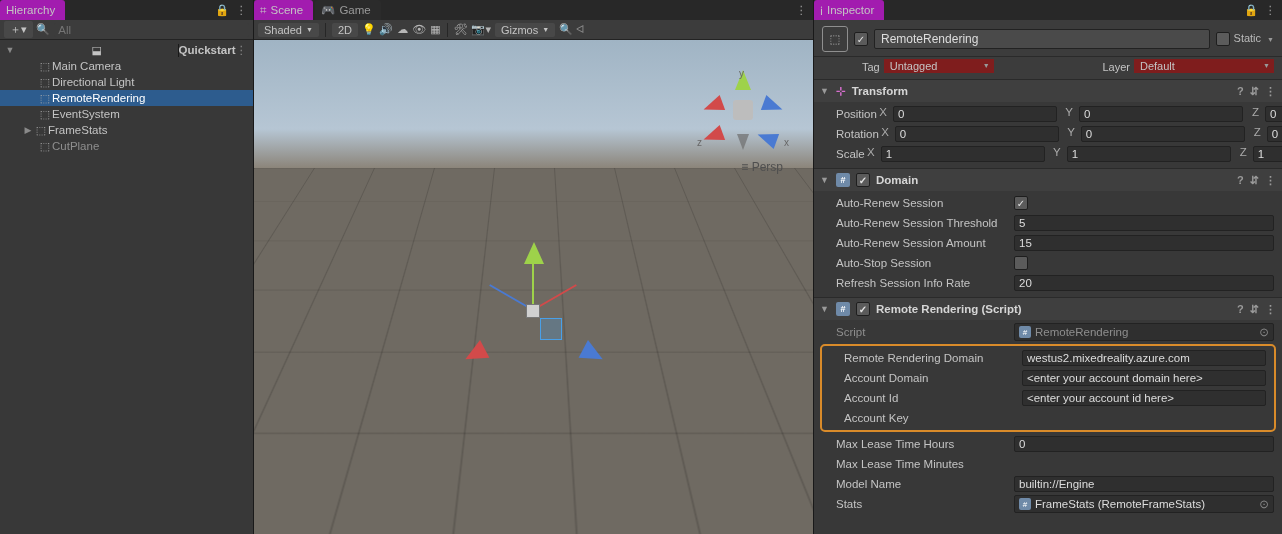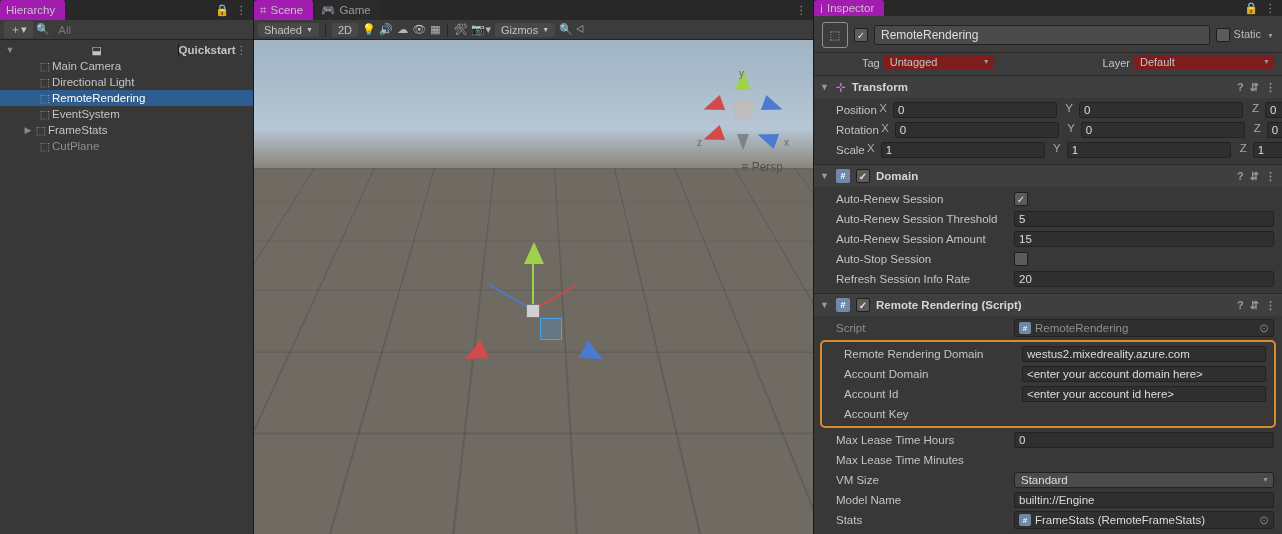--- a/index.html
+++ b/index.html
@@ -425,24 +425,20 @@
       </div>
 
       <div class="prop-row">
           <span class="prop-label wide">Max Lease Time Hours</span>
         <input class="numbox" value="0" style="">
         </div>
       <div class="prop-row">
           <span class="prop-label wide">Max Lease Time Minutes</span>
         </div>
       <div class="prop-row">
-          <span class="prop-label wide">VM Size</span>
-        <div class="dd2">Standard</div>
-        </div>
-      <div class="prop-row">
           <span class="prop-label wide">Model Name</span>
         <input class="txtbox" value="builtin://Engine" style="">
         </div>
       <div class="prop-row">
           <span class="prop-label wide">Stats</span>
         <div class="objbox">
           <span class="script-ico" style="width:12px;height:12px;font-size:8px">#</span>
           <span>FrameStats (RemoteFrameStats)</span>
           <span class="dot">⊙</span>
         </div>

